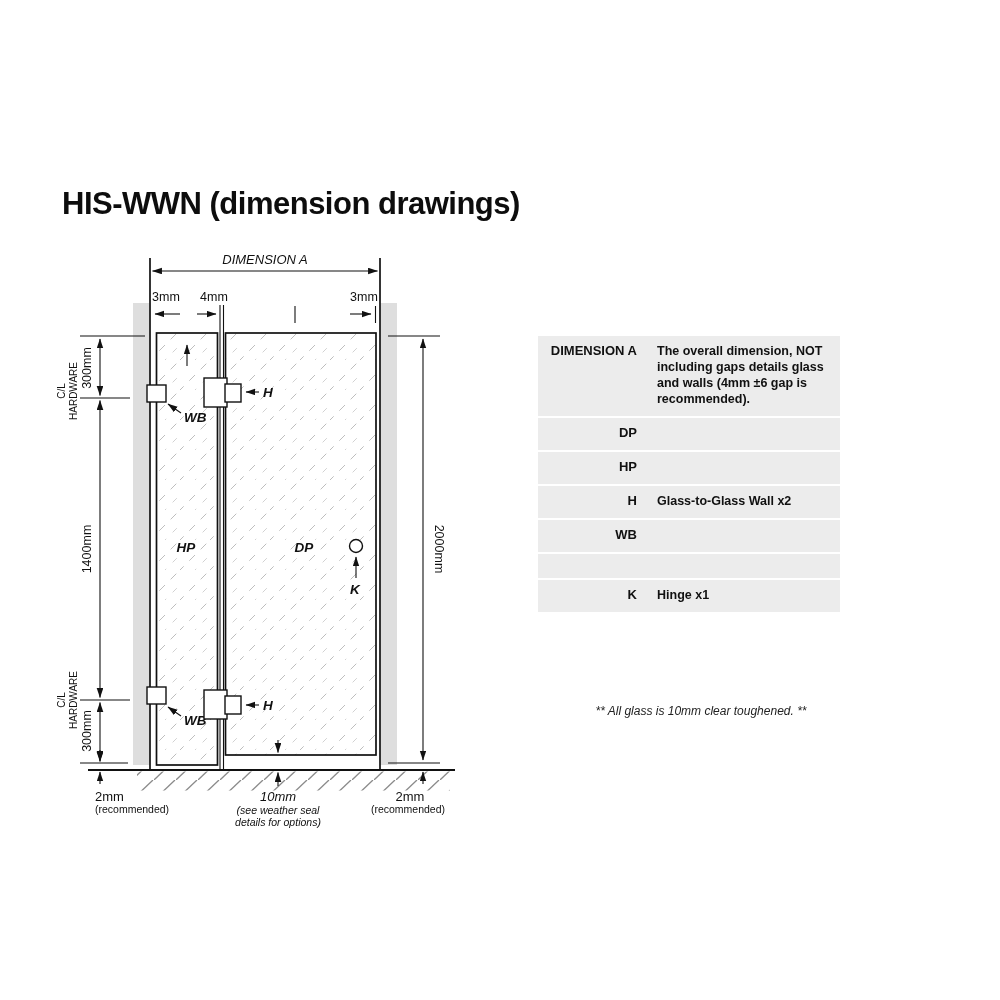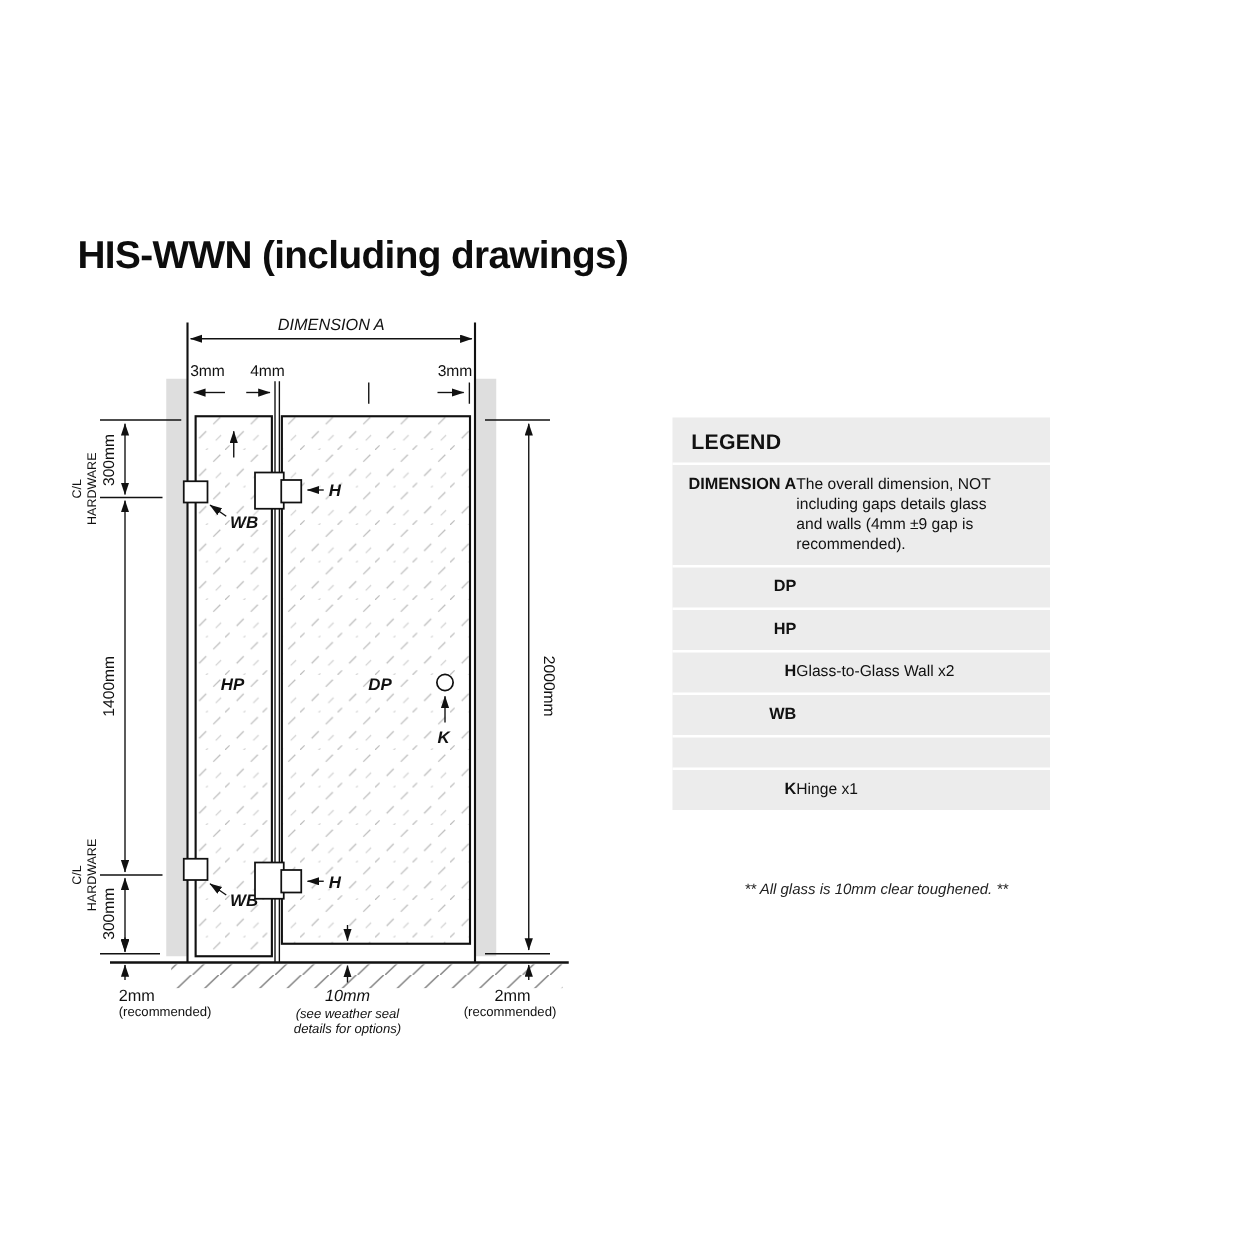--- a/index.html
+++ b/index.html
@@ -23,31 +23,31 @@
   .ln{stroke:#111;stroke-width:1.1px;fill:none;}
   .ln2{stroke:#111;stroke-width:1.7px;fill:none;}
   .hw{fill:#ffffff;stroke:#111;stroke-width:1.4px;}
 
   .legend{
     position:absolute;left:538px;top:334px;width:302px;background:#ececec;
   }
   .legend-header{padding:10px 0 6px 15px;font-size:17px;font-weight:bold;letter-spacing:0.2px;}
   .lrow{display:flex;border-top:2px solid #ffffff;padding:7px 0 9px 0;align-items:flex-start;}
   .lterm{width:99px;flex:none;text-align:right;font-weight:bold;font-size:13px;line-height:16px;white-space:nowrap;}
-  .ldesc{margin-left:0;font-size:12.5px;line-height:16px;white-space:nowrap;}
+  .ldesc{margin-left:20px;font-size:12.5px;line-height:16px;white-space:nowrap;font-weight:bold;}
   .lrow.empty{height:8px;}
   .footnote{
     position:absolute;left:538px;top:704px;width:326px;text-align:center;
     font-style:italic;font-size:12px;color:#222;white-space:nowrap;
   }
 </style>
 </head>
 <body>
 
-<div class="title">HIS-WWN (including drawings)</div>
+<div class="title">HIS-WWN (dimension drawings)</div>
 
 <svg class="drawing" width="1000" height="1000" viewBox="0 0 1000 1000">
   <defs>
     <marker id="arr" markerWidth="10" markerHeight="8" refX="8.6" refY="3" orient="auto-start-reverse" markerUnits="strokeWidth">
       <path d="M0,0 L9,3 L0,6 Z" fill="#111"></path>
     </marker>
     <pattern id="glassHatch" width="30" height="30" patternUnits="userSpaceOnUse">
       <path d="M-2,32 L32,-2" stroke="#bdbdbd" stroke-width="1" stroke-dasharray="8 8" fill="none"></path>
       <path d="M12,33 L33,12" stroke="#d2d2d2" stroke-width="1" stroke-dasharray="6 9" fill="none"></path>
     </pattern>
@@ -164,28 +164,27 @@
   </g>
 
   <g>
     <line x1="423" y1="784" x2="423" y2="772" class="ln" marker-end="url(#arr)"></line>
     <text x="410" y="801" text-anchor="middle" class="dimB">2mm</text>
     <text x="408" y="813" text-anchor="middle" class="smallN">(recommended)</text>
   </g>
 </svg>
 
 <div class="legend">
-  <div class="legend-header">LEGEND</div>
 
   <div class="lrow">
     <div class="lterm">DIMENSION A</div>
     <div class="ldesc">
       <div>The overall dimension, NOT</div>
       <div>including gaps details glass</div>
-      <div>and walls (4mm ±9 gap is</div>
+      <div>and walls (4mm ±6 gap is</div>
       <div>recommended).</div>
     </div>
   </div>
 
   <div class="lrow">
     <div class="lterm">DP</div>
   </div>
 
   <div class="lrow">
     <div class="lterm">HP</div>

